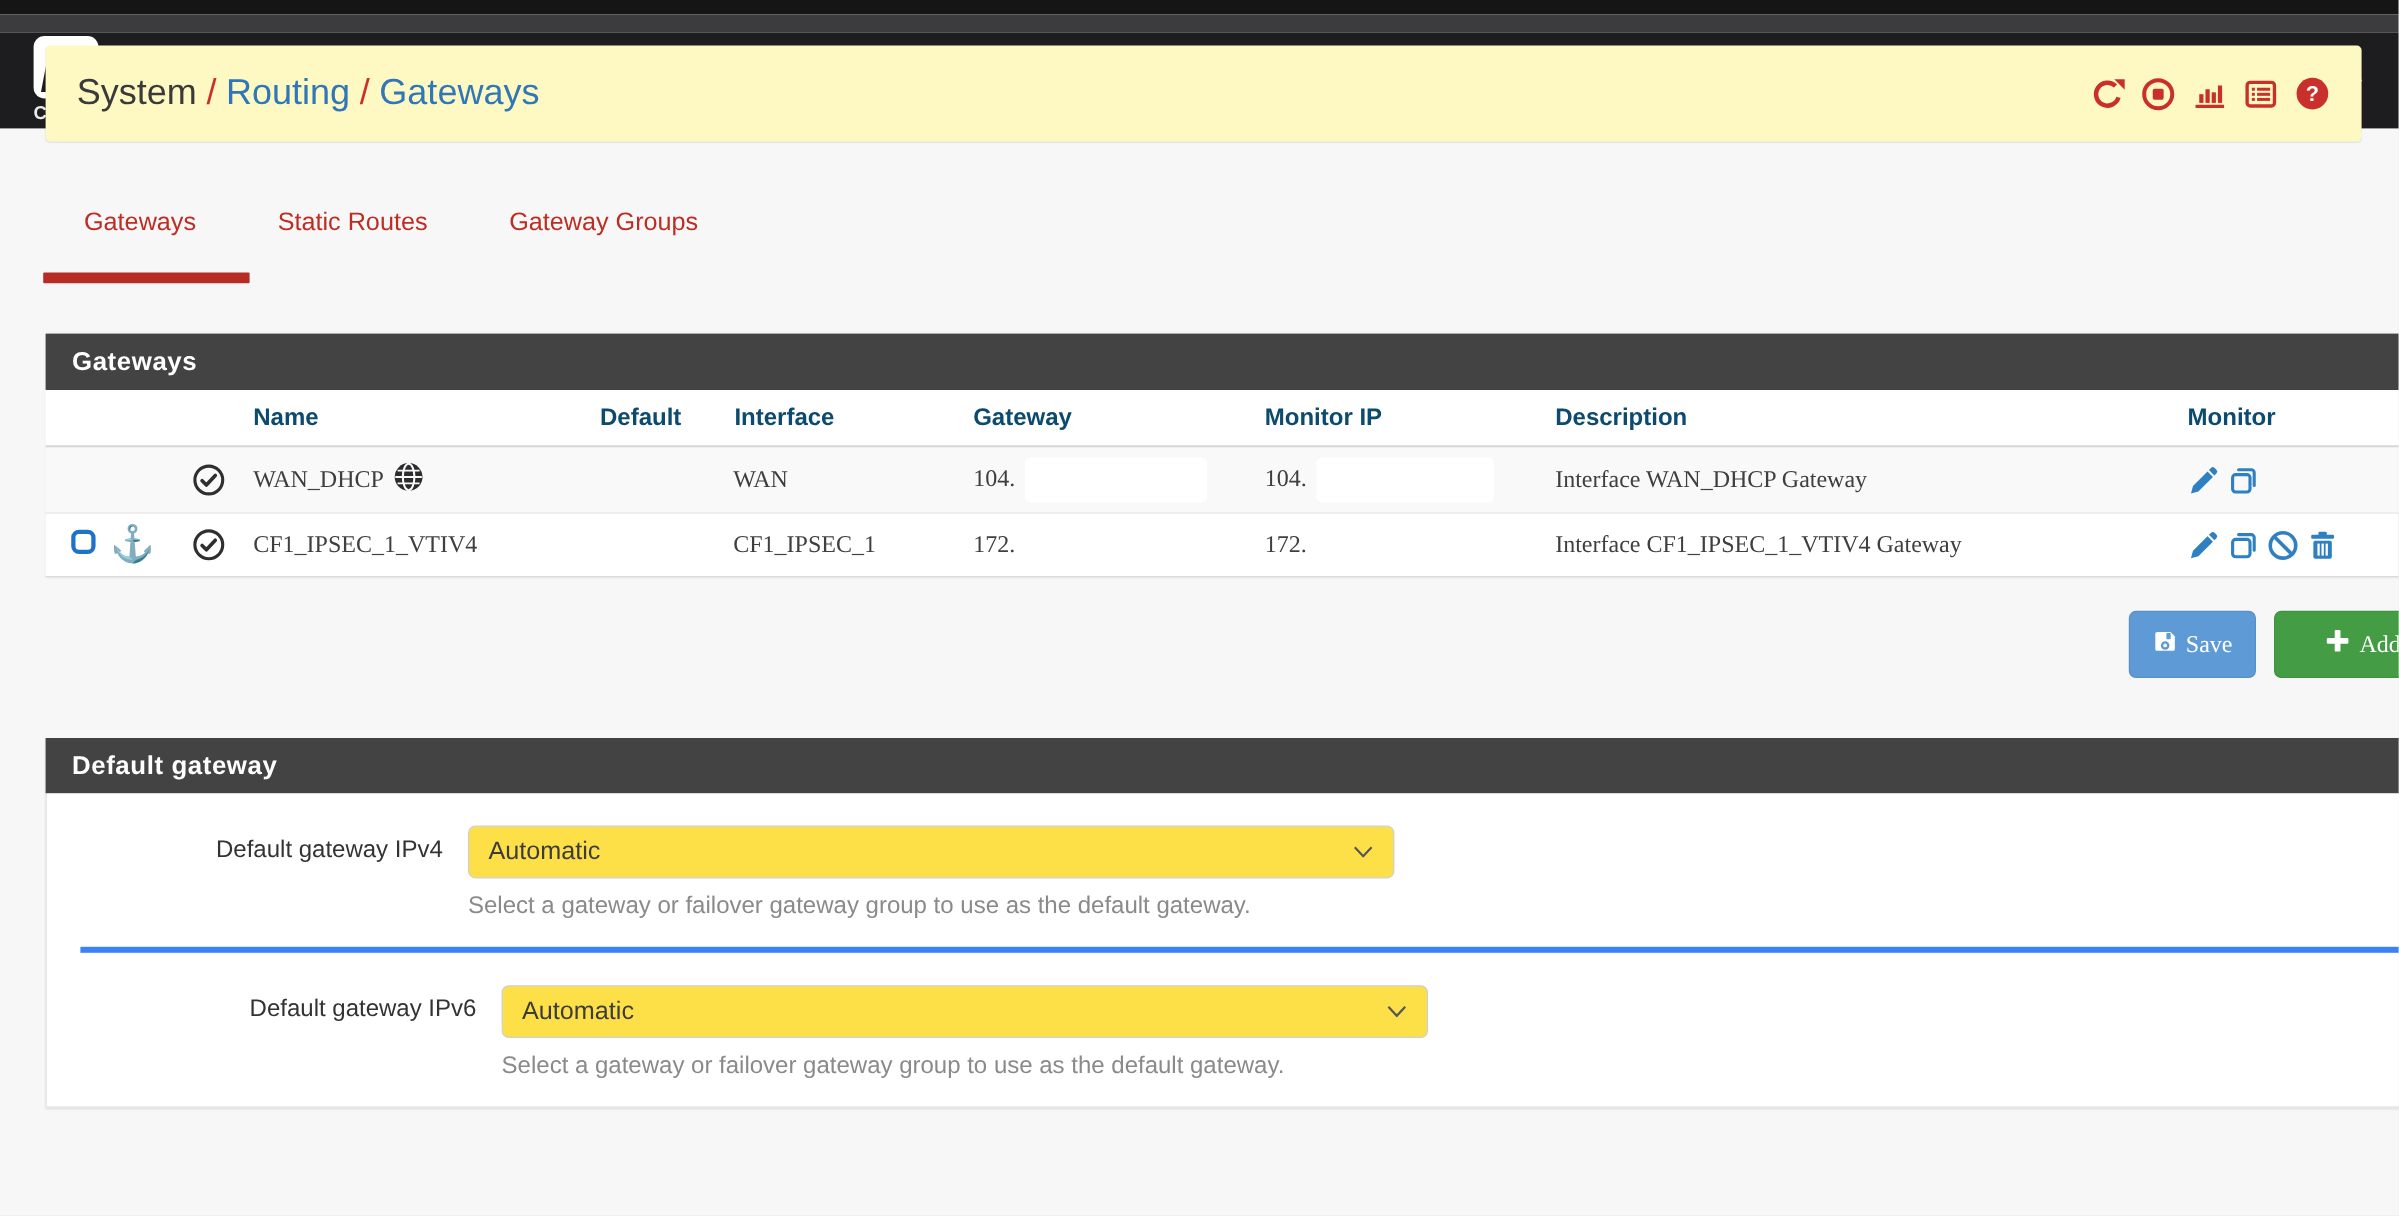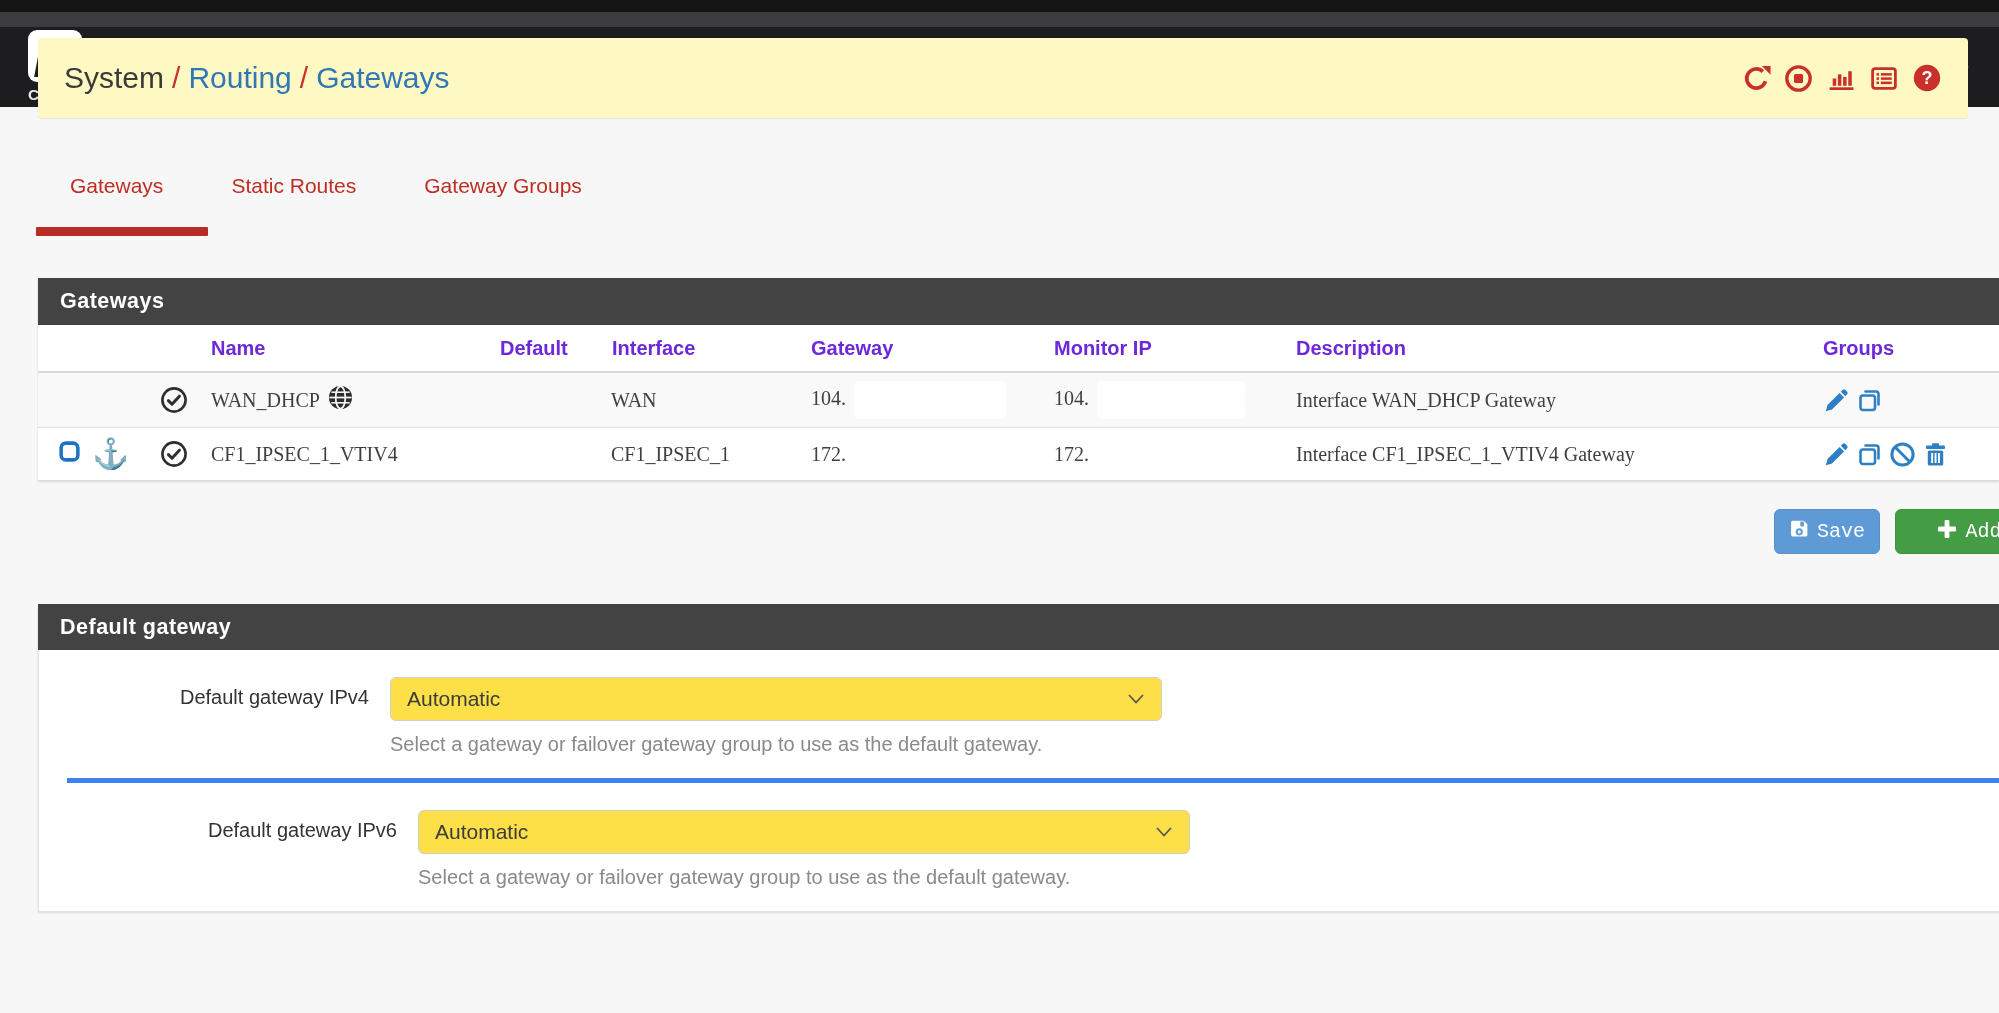--- a/index.html
+++ b/index.html
@@ -53,41 +53,41 @@
   .tab { color:#bd2d23; font-size:21px; font-weight:500; cursor:pointer; white-space:nowrap; }
   .tab-underline { position:absolute; left:36px; top:53px; width:172px; height:9px;
     background:#b72d25; border-radius:1px; }
   
   .panel1 { margin:40px 0 0 38px; width:1961px; background:#fff;
     box-shadow:0 1px 2px rgba(0,0,0,.12); }
   .panel-head { background:#434343; color:#fff; font-weight:bold; font-size:21.5px;
     height:47px; display:flex; align-items:center; padding-left:22px; letter-spacing:.5px; }
   .trow { display:grid; grid-template-columns:150px 290px 110px 200px 240px 245px 520px 1fr;
     align-items:center; }
-  .thead-row { height:48px; font-weight:bold; color:#6d28d9; font-size:20px;
+  .thead-row { height:48px; font-weight:bold; color:#0c4a6e; font-size:20px;
     border-bottom:2px solid #d8d8d8; background:#fff; }
   .tbody-row { height:54px; font-size:20px; color:#3f3f3f;font-family:Liberation Serif, serif; }
   .tbody-row + .tbody-row { border-top:1px solid #e3e3e3; }
   .tbody-row:last-child { border-bottom:1px solid #d9d9d9; }
   .tbody-row.odd { background:#f9f9fa; }
   .cell { padding-left:23px; white-space:nowrap; }
   .cell-icons { padding:0 0 0 20px; display:flex; align-items:center; }
   .left-ics { display:flex; align-items:center; gap:11px; }
   .gw-check { margin-left:auto; display:flex; }
   .cell-name { display:flex; align-items:center; gap:7px; }
   .cell-actions { padding-left:30px; display:flex; align-items:center; gap:6px; }
   .cell-actions .ic { cursor:pointer; display:flex; }
   .redact { display:inline-block; width:152px; height:38px; background:#fff;
     border-radius:5px; vertical-align:middle; margin-left:8px; }
   .anchor-glyph { color:#3b7abc; font-size:30px; line-height:1; }
   
   .btnrow { margin-left:38px; width:1961px; display:flex; justify-content:flex-end;
     gap:15px; margin-top:28px; }
-  .btn { height:45px; border:none; border-radius:6px; color:#fff; font-size:20px;
-    font-family:Liberation Mono, monospace; display:flex; align-items:center;
+  .btn { height:56px; border:none; border-radius:6px; color:#fff; font-size:20px;
+    font-family:Liberation Serif, serif; display:flex; align-items:center;
     justify-content:center; gap:7px; cursor:pointer; }
   .btn-save { background:#5e9bd6; border:1px solid #5590cd; width:106px; }
   .btn-add { background:#449d44; border:1px solid #3f923f; width:148px; margin-right:-44px; }
   
   .panel2 { margin:50px 0 0 38px; width:1964px; background:#fff;
     border:1px solid #e2e2e3; box-shadow:0 1px 2px rgba(0,0,0,.12); }
   .panel2 .panel-head { margin:-1px -1px 0 -1px; height:46px; }
   .form-row { display:grid; grid-template-columns:351px 1fr; padding:27px 0 22px 0; }
   .form-row + .form-row { border-top:5px solid #3b82f6;margin-left:28px; }
   .f-label { text-align:right; padding-right:21px; padding-top:9px;
@@ -193,21 +193,21 @@
     <div class="panel-head">Gateways</div>
 
     <div class="trow thead-row">
       <div class="cell-icons"></div>
       <div class="cell">Name</div>
       <div class="cell" style="padding-left:22px">Default</div>
       <div class="cell" style="padding-left:24px">Interface</div>
       <div class="cell">Gateway</div>
       <div class="cell" style="padding-left:26px">Monitor IP</div>
       <div class="cell">Description</div>
-      <div class="cell" style="padding-left:30px">Groups</div>
+      <div class="cell" style="padding-left:30px">Monitor</div>
     </div>
 
     <div class="trow tbody-row odd">
       <div class="cell-icons">
         <span class="left-ics"></span>
         <span class="gw-check">
           <svg width="28" height="28" viewBox="0 0 28 28">
             <circle cx="14" cy="14" r="11.6" fill="none" stroke="#2f2f2f" stroke-width="2.6"></circle>
             <path d="M8.4 14.6 l3.6 3.6 l7.4 -8" fill="none" stroke="#2f2f2f" stroke-width="3" stroke-linecap="round" stroke-linejoin="round"></path>
           </svg>

